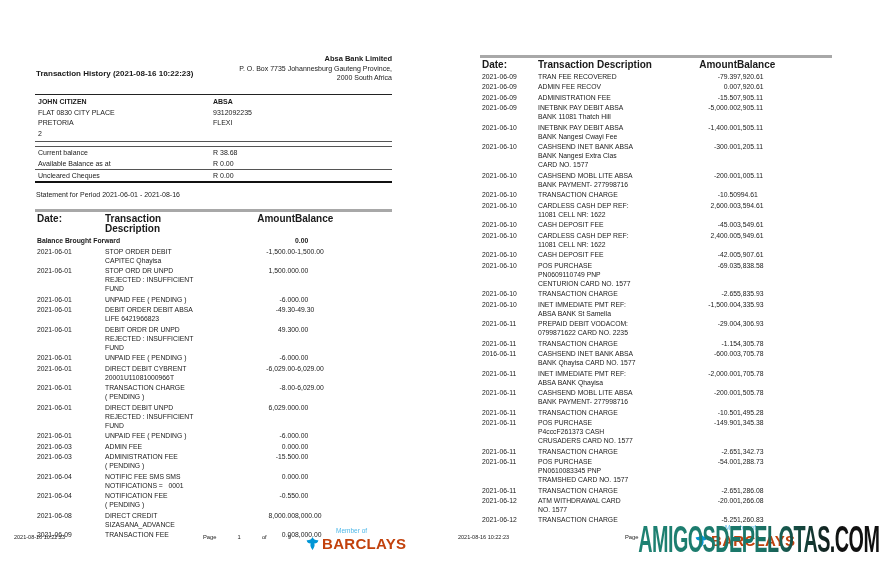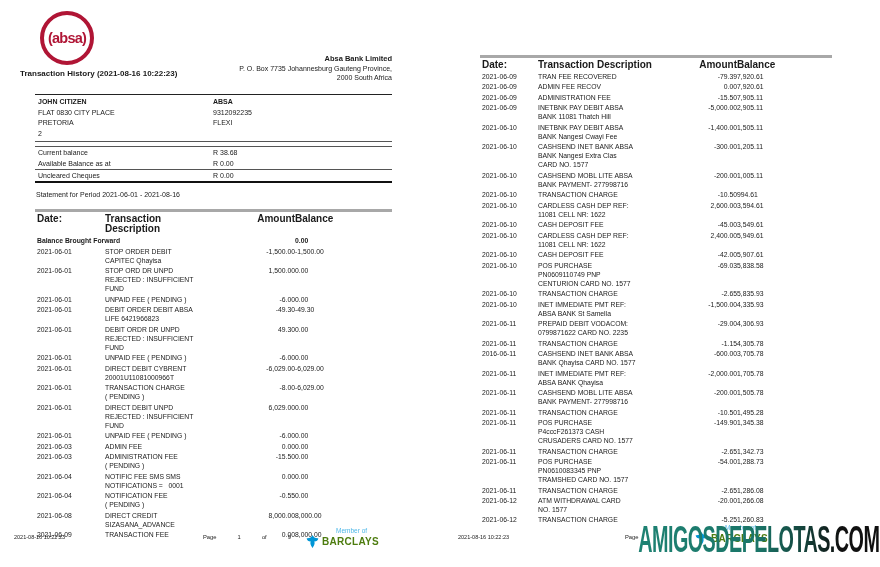--- a/index.html
+++ b/index.html
@@ -10,21 +10,21 @@
 
   
   .absa-logo { position:absolute; left:40px; top:11px; width:54px; height:54px;
     border:4px solid #B01535; border-radius:50%; }
   .absa-logo .word { position:absolute; left:50%; top:50%; transform:translate(-50%,-50%);
     background:#fff; color:#B01535; font-weight:bold; font-size:14.5px;
     letter-spacing:-0.8px; padding:0 1px; white-space:nowrap; }
   .bank-address { position:absolute; right:48px; top:33px; text-align:right;
     font-size:7px; line-height:9.5px; }
   .bank-address .name { font-weight:bold; font-size:7.5px;margin-top:21px; }
-  .doc-title { position:absolute; left:20px; top:69px; font-weight:bold; font-size:8px; }
+  .doc-title { position:absolute; left:36px; top:69px; font-weight:bold; font-size:8px; }
 
   .account-block { position:absolute; left:35px; top:94px; width:357px;
     border-top:1.5px solid #222; border-bottom:1px solid #555; padding-top:2px; padding-bottom:2px; }
   .acct-row { display:grid; grid-template-columns:175px 1fr; font-size:7px; line-height:10.5px; padding-left:3px; }
   .acct-row .b { font-weight:bold; }
 
   .balance-block { position:absolute; left:35px; top:146px; width:357px;
     border-top:1px solid #555; border-bottom:2px solid #111; }
   .bal-row { display:grid; grid-template-columns:175px 1fr; font-size:7px; line-height:11px; padding-left:3px; }
   .bal-row:nth-of-type(2) { border-bottom:1px solid #555; }
@@ -52,39 +52,36 @@
   #page1 .footer-ts { left:14px; } #page2 .footer-ts { left:18px; }
   .page-ind { position:absolute; left:203px; top:534px; width:88px;
     display:flex; justify-content:space-between; font-size:5.8px; color:#222; }
   #page2 .page-ind { left:185px; width:auto; }
 
   .barclays { position:absolute; }
   #page1 .barclays { left:306px; top:526px; }
   #page2 .barclays { left:255px; top:523px; }
   .barclays .member { font-size:6.5px; color:#4FB8E8; margin-left:30px; line-height:9px; }
   .barclays .brandrow { display:flex; align-items:center; gap:3px; }
-  .barclays .wordmark { font-size:10px; font-weight:600; letter-spacing:0.3px; color:#4d7c0f; }
+  .barclays .wordmark { font-size:15px; font-weight:600; letter-spacing:0.3px; color:#c2410c; }
 
   .watermark { position:absolute; right:1px; top:519px; z-index:5;
     font-size:36px; font-weight:800; letter-spacing:-1px; white-space:nowrap;
     transform:scaleX(0.55); transform-origin:right top; color:#176e62; }
   @supports ((-webkit-background-clip: text) or (background-clip: text)) {
     .watermark {
       background:linear-gradient(90deg,#1e8273 0%,#1a7568 50%,#14453d 68%,#101010 84%);
       -webkit-background-clip:text; background-clip:text; color:transparent; }
   }
 </style>
 </head>
 <body>
 
 <div class="page" id="page1">
 
-  <div class="absa-logo">
-    <span class="word">(absa)</span>
-  </div>
 
   <div class="bank-address">
     <div class="name">Absa Bank Limited</div>
     <div>P. O. Box 7735 Johannesburg Gauteng Province,</div>
     <div>2000 South Africa</div>
   </div>
 
   <div class="doc-title">Transaction History (2021-08-16 10:22:23)</div>
 
   <div class="account-block">

